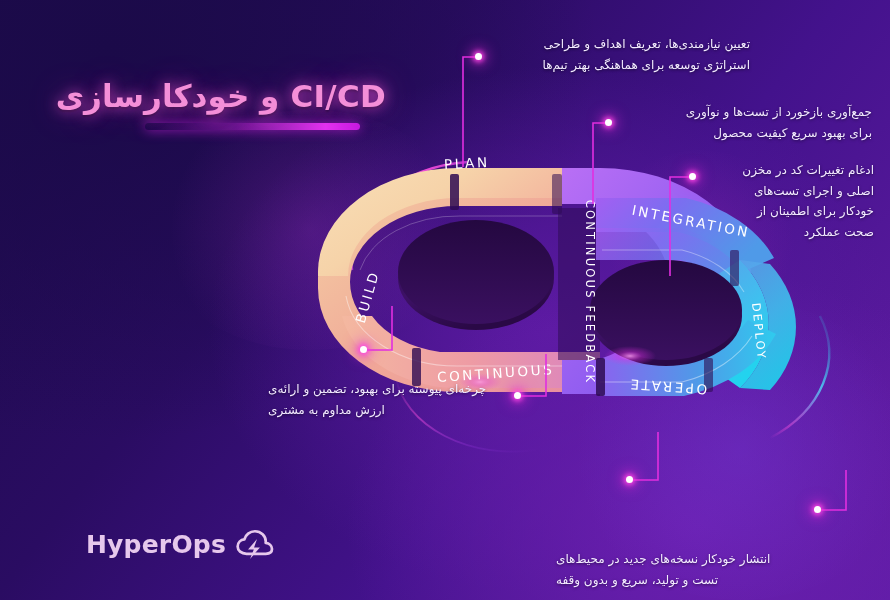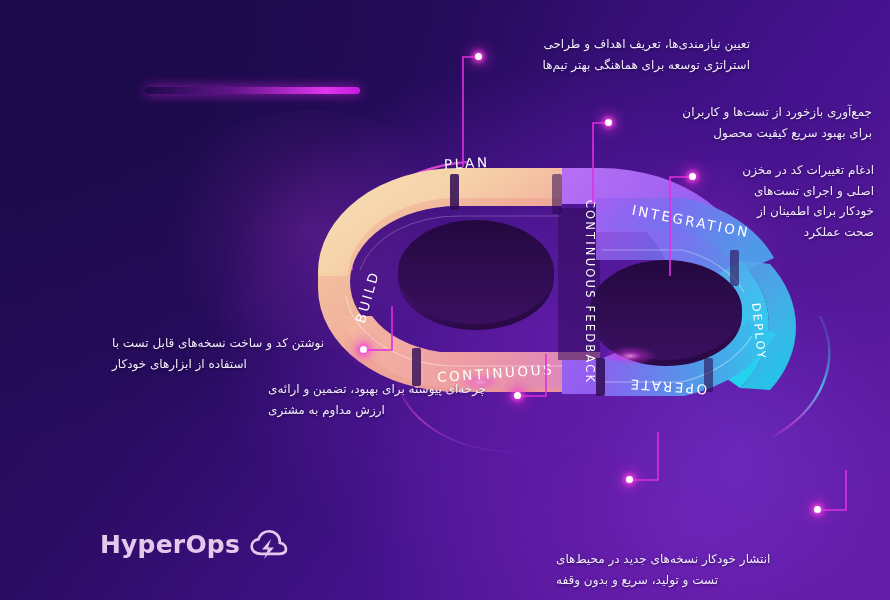--- a/index.html
+++ b/index.html
@@ -69,37 +69,38 @@
 
   .conn { position:absolute; pointer-events:none; }
   .conn svg { display:block; overflow:visible; }
   .dot {
     position:absolute; width:7px; height:7px; border-radius:50%;
     background:#fff;
     box-shadow:0 0 5px 2px rgba(255,70,230,.95), 0 0 13px 5px rgba(225,40,210,.6);
   }
 
   
-  #logo { position:absolute; left:100px; top:527px; display:flex; align-items:center; gap:9px; }
+  #logo { position:absolute; left:86px; top:527px; display:flex; align-items:center; gap:9px; }
   #logo-mark { width:41px; height:34px; flex:0 0 auto; }
   #logo-word {
     font-size:25px; font-weight:bold; color:#e6c8ec; letter-spacing:.2px;
     direction:ltr; font-family:"DejaVu Sans","Liberation Sans",sans-serif;
   }
 </style>
 </head>
 <body>
 
 <div id="stage">
 
   <div class="blob b1"></div>
   <div class="blob b2"></div>
   <div class="blob b3"></div>
 
   <div id="title-block">
+    <div id="title-text">CI/CD و خودکارسازی</div>
     <div id="title-underline"></div>
   </div>
 
   <div id="loop">
     <svg width="540" height="360" viewBox="0 0 540 360">
       <defs>
         <linearGradient id="gWarmTop" x1="0" y1="0" x2="1" y2="0.6">
           <stop offset="0%" stop-color="#f8dfb6"></stop>
           <stop offset="45%" stop-color="#f6d3a9"></stop>
           <stop offset="100%" stop-color="#f2aa9a"></stop>
@@ -330,30 +331,28 @@
   <div class="conn" style="left:812px; top:468px;">
     <svg width="46" height="56">
       <path d="M 6 42 L 34 42 L 34 2" fill="none" stroke="#e22fe0" stroke-width="1.6"></path>
     </svg>
   </div>
   <div class="dot" style="left:814px; top:506px;"></div>
 
   <div class="callout ta-right" style="left:486px; top:34px; width:264px;">تعیین نیازمندی‌ها، تعریف اهداف و طراحی
 استراتژی توسعه برای هماهنگی بهتر تیم‌ها</div>
 
-  <div class="callout ta-right" style="left:616px; top:102px; width:256px;">جمع‌آوری بازخورد از تست‌ها و کاربران
+  <div class="callout ta-right" style="left:616px; top:102px; width:256px;">جمع‌آوری بازخورد از تست‌ها و نوآوری
 برای بهبود سریع کیفیت محصول</div>
 
   <div class="callout ta-right" style="left:702px; top:160px; width:172px;">ادغام تغییرات کد در مخزن
 اصلی و اجرای تست‌های
 خودکار برای اطمینان از
 صحت عملکرد</div>
 
-  <div class="callout ta-left" style="left:112px; top:333px; width:248px;">نوشتن کد و ساخت نسخه‌های قابل تست با
-استفاده از ابزارهای خودکار</div>
 
   <div class="callout ta-left" style="left:268px; top:379px; width:246px;">چرخه‌ای پیوسته برای بهبود، تضمین و ارائه‌ی
 ارزش مداوم به مشتری</div>
 
 
   <div class="callout ta-left" style="left:556px; top:525px; width:258px;margin-top:24px;">انتشار خودکار نسخه‌های جدید در محیط‌های
 تست و تولید، سریع و بدون وقفه</div>
 
   <div id="logo">
     <svg id="logo-mark" viewBox="0 0 48 40">

